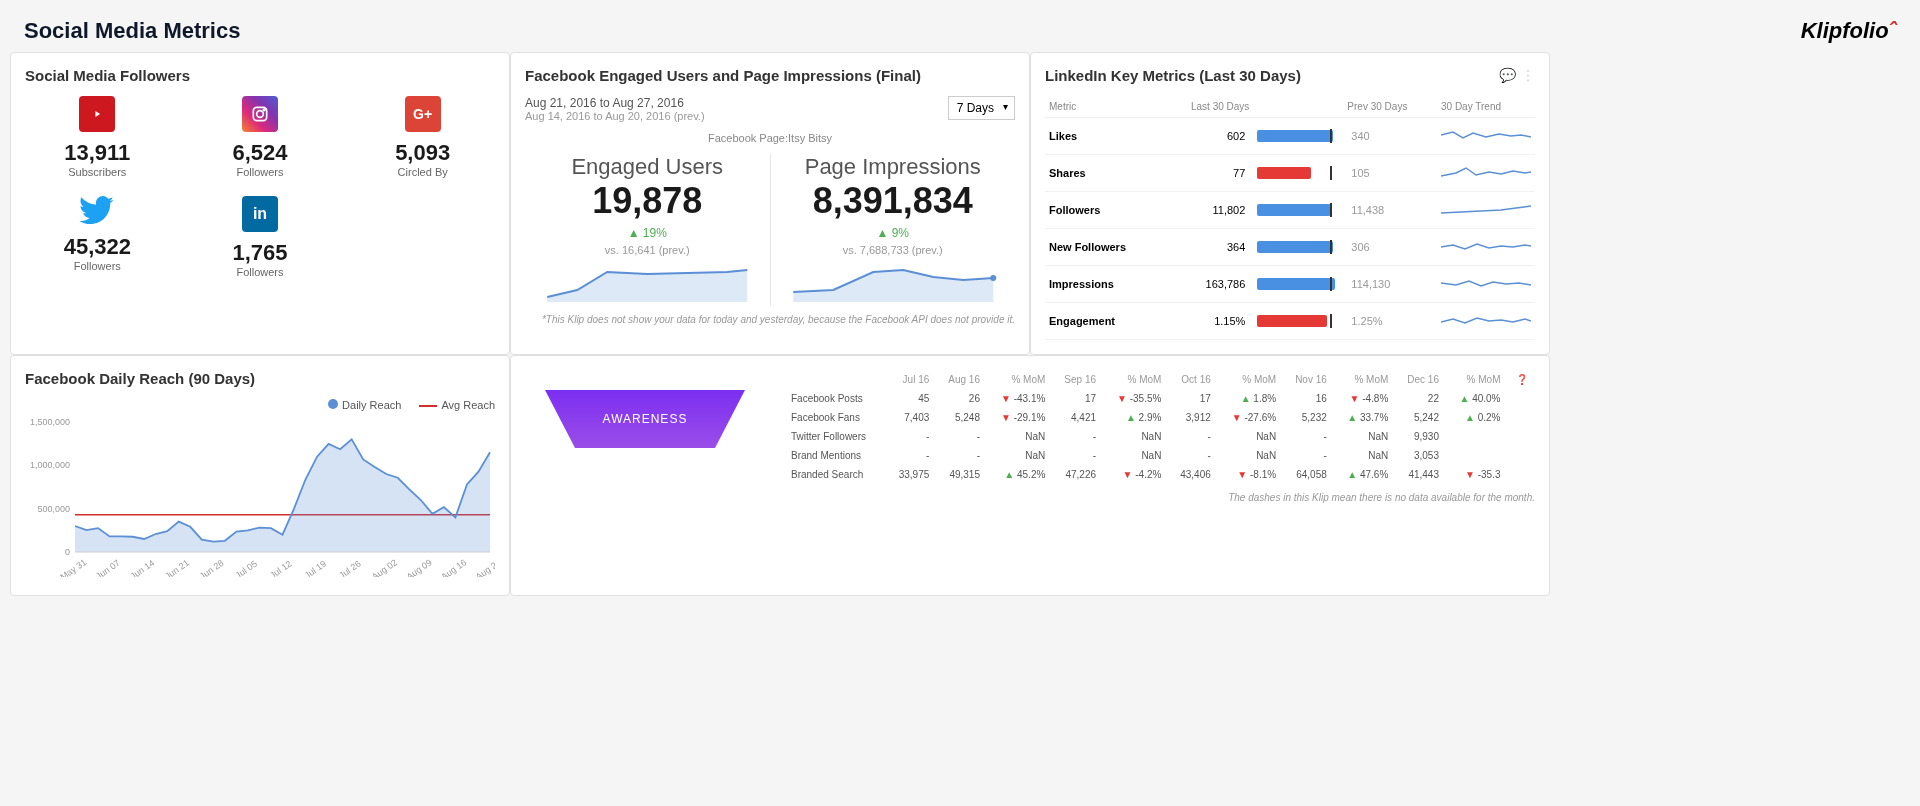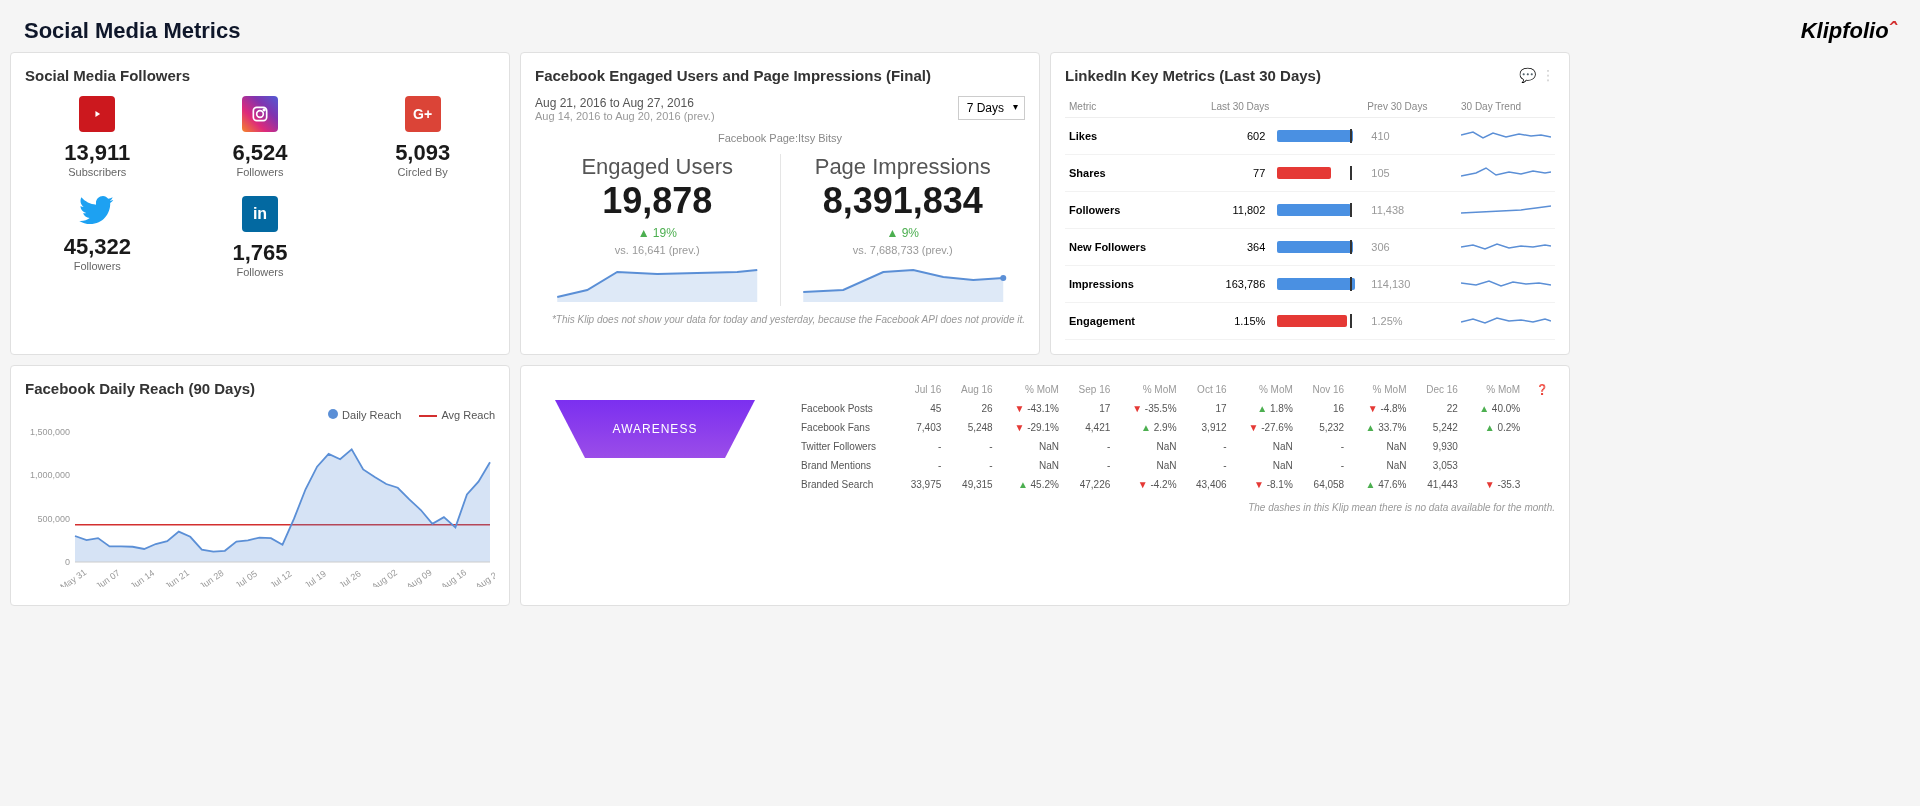--- a/index.html
+++ b/index.html
@@ -1,21 +1,21 @@
 <!DOCTYPE html>
 <html><head>
 <meta charset="utf-8">
 <style>
 *{box-sizing:border-box;margin:0;padding:0;font-family:-apple-system,BlinkMacSystemFont,"Segoe UI",Arial,sans-serif}
 body{background:#f5f5f5;padding:10px}
 .header{display:flex;justify-content:space-between;align-items:center;padding:8px 14px}
 .title{font-size:22px;font-weight:700;color:#0f172a}
 .logo{font-size:22px;font-weight:900;font-style:italic;color:#000}
 .logo-accent{color:#d32f2f}
-.grid{display:grid;grid-template-columns:500px 520px 520px;gap:10px}
+.grid{display:grid;grid-template-columns:500px 520px 520px;}
 .card{background:#fff;border:1px solid #e0e0e0;border-radius:4px;padding:14px}
 .card-title{font-size:15px;font-weight:600;color:#333;margin-bottom:12px}
 .followers{display:grid;grid-template-columns:repeat(3,1fr);gap:18px;text-align:center}
 .follower-item{display:flex;flex-direction:column;align-items:center}
 .icon-box{width:36px;height:36px;border-radius:4px;display:flex;align-items:center;justify-content:center;margin-bottom:8px}
 .fb-icon{background:#3b5998}.yt-icon{background:#cc181e}.ig-icon{background:linear-gradient(45deg,#f58529,#dd2a7b,#8134af,#515bd4)}
 .gp-icon{background:#db4437}.tw-icon{color:#1da1f2;font-size:32px}.li-icon{background:#0369a1}
 .big-num{font-size:22px;font-weight:700;color:#1a1a1a}
 .small-lbl{font-size:11px;color:#666}
 .legend{display:flex;justify-content:flex-end;gap:18px;font-size:11px;color:#555;margin-bottom:6px}
@@ -177,21 +177,21 @@
       <tbody id="li-body">
           <tr>
       <td>Likes</td>
       <td>602</td>
       <td class="bar-cell">
               <div class="bar-bg">
                 <div class="bar-fill bar-blue" style="width:92%"></div>
                 <div class="bar-tick" style="left:88%"></div>
               </div>
             </td>
-      <td>410</td>
+      <td>340</td>
       <td class="trend-cell"><svg width="90" height="20">
                 <path d="M0,10 L12,7 L22,13 L32,8 L45,12 L58,9 L70,11 L80,10 L90,12" fill="none" stroke="#5b8fd6" stroke-width="1.5"></path>
               </svg></td>
     </tr>
           <tr>
       <td>Shares</td>
       <td>77</td>
       <td class="bar-cell">
               <div class="bar-bg">
                 <div class="bar-fill bar-red" style="width:65%"></div>

